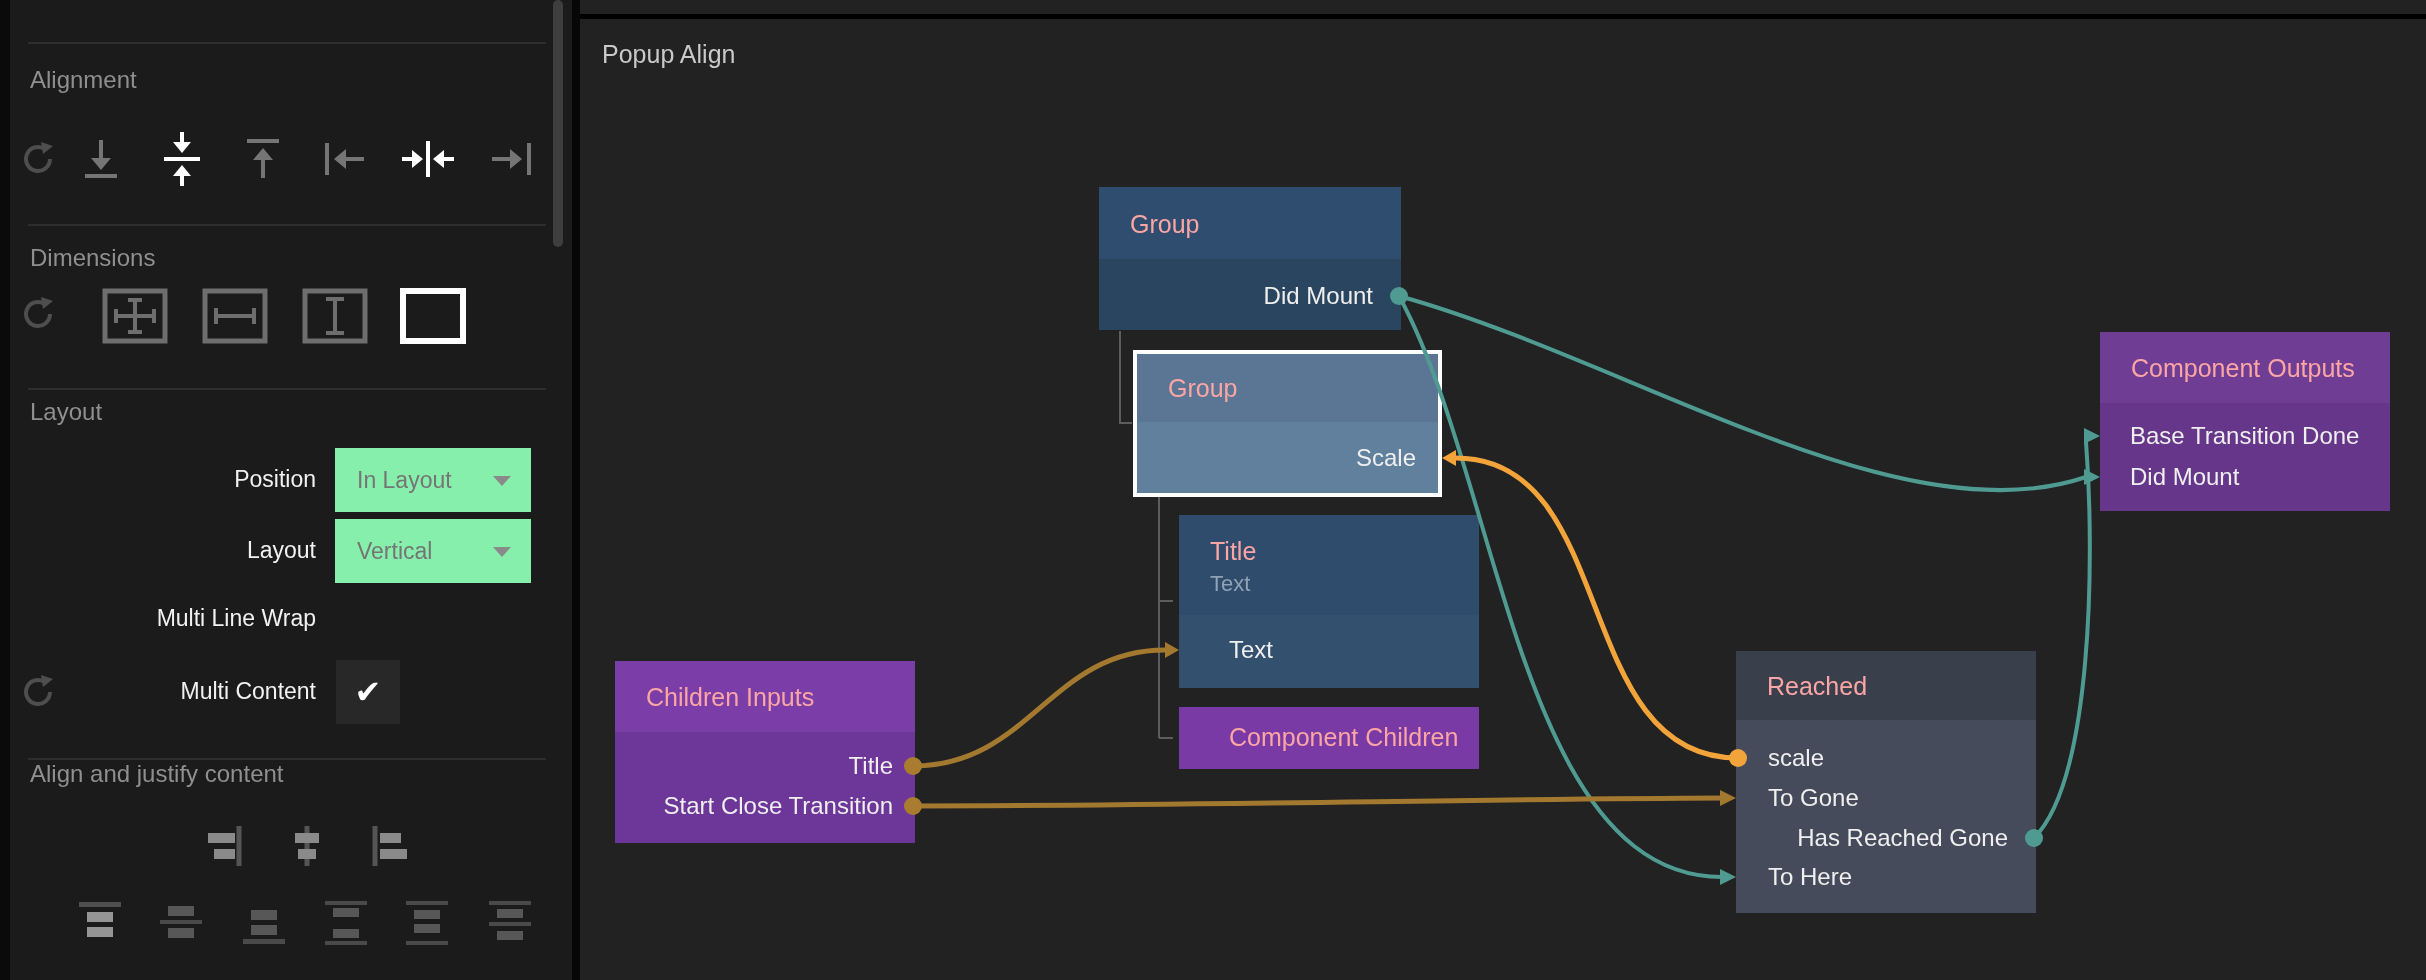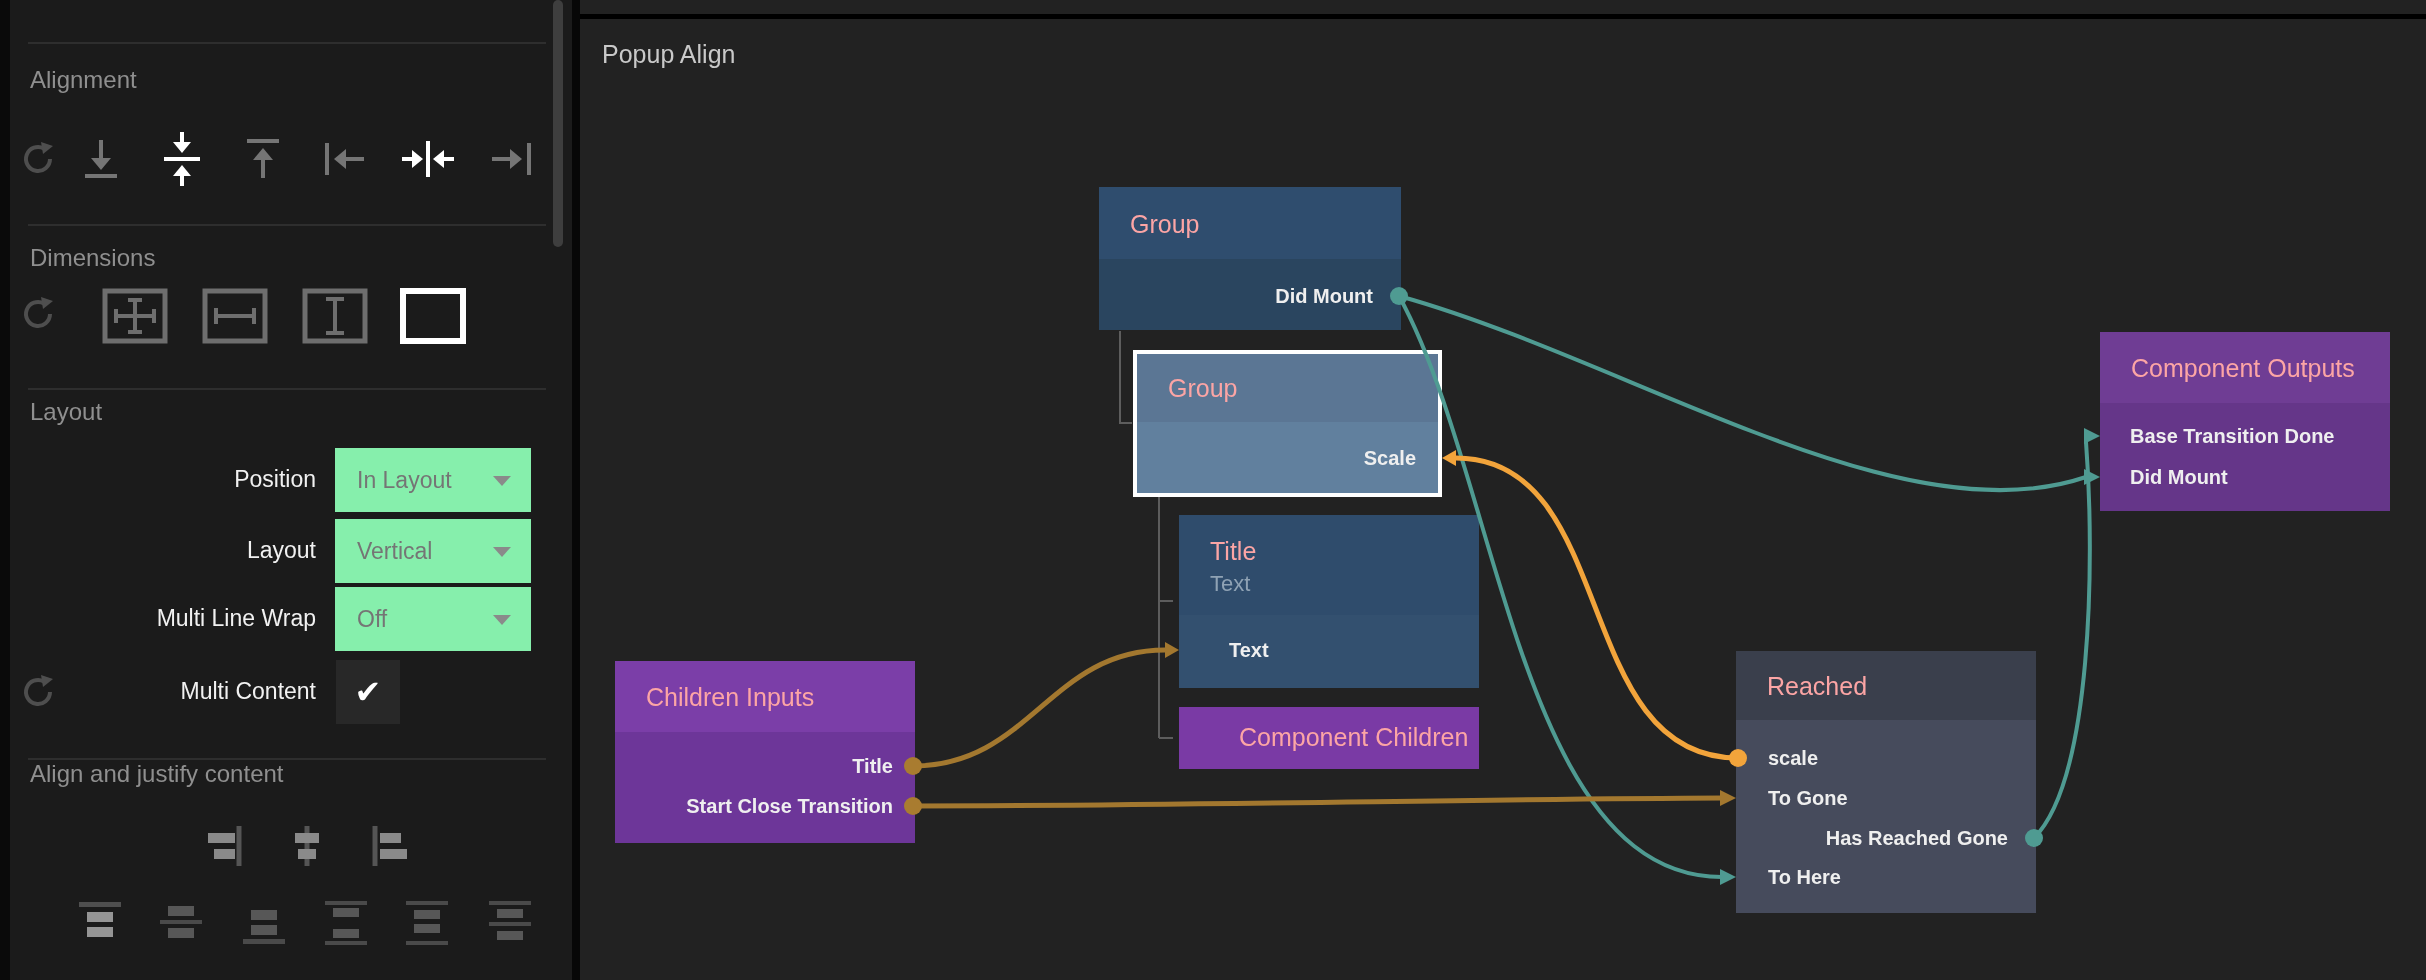--- a/index.html
+++ b/index.html
@@ -26,21 +26,21 @@
   
   #canvas { position:absolute; left:580px; top:0; width:1846px; height:980px; background:#222222; }
   #canvas .top-line { position:absolute; left:0; top:14px; width:1846px; height:5px; background:#000000; }
   #canvas-title { position:absolute; left:22px; top:40px; color:#c9c9c9; font-size:25px; }
 
   .node { position:absolute; }
   .node .hdr { position:absolute; left:0; top:0; right:0; }
   .node .bdy { position:absolute; left:0; right:0; bottom:0; }
   .node-title { position:absolute; left:31px; color:#fca5a5; font-size:25px; }
   .node-sub   { position:absolute; left:31px; color:#8fa2b4; font-size:22px; }
-  .port { position:absolute; height:40px; line-height:40px; font-size:20px; color:#efefef; white-space:nowrap;font-weight:bold; }
+  .port { position:absolute; height:40px; line-height:40px; font-size:24px; color:#efefef; white-space:nowrap; }
   .port.r { text-align:right; }
 
   #n-group1 { left:519px; top:187px; width:302px; height:143px; }
   #n-group1 .hdr { height:72px; background:#2f4d6e; }
   #n-group1 .bdy { top:72px; background:#2a455f; }
 
   #n-group2 { left:553px; top:350px; width:309px; height:147px; border:4px solid #ffffff; }
   #n-group2 .hdr { height:68px; background:#5b7694; }
   #n-group2 .bdy { top:68px; background:#61809e; }
 
@@ -209,24 +209,20 @@
       <span class="caret"></span>
     </div>
 
     <div class="prop-label" style="top:537px">Layout</div>
     <div class="dropdown" style="top:519px">
       <span class="value">Vertical</span>
       <span class="caret"></span>
     </div>
 
     <div class="prop-label" style="top:605px">Multi Line Wrap</div>
-    <div class="dropdown" style="top:587px">
-      <span class="value">Off</span>
-      <span class="caret"></span>
-    </div>
 
     <div class="icon-btn" style="left:17px;top:671px">
       <svg width="42" height="42" viewBox="0 0 42 42">
           <g stroke="#4e4e4e" stroke-width="4" fill="none">
         <path d="M33,21 a12,12 0 1 1 -6,-10.4"></path>
           </g>
         <polygon points="24,4 36,8 26,16" fill="#4e4e4e"></polygon>
         </svg>
     </div>
     <div class="prop-label" style="top:678px">Multi Content</div>
@@ -329,21 +325,21 @@
 
     <div class="node" id="n-title">
       <div class="hdr"></div>
       <div class="bdy"></div>
       <div class="node-title" style="position:absolute;top:22px">Title</div>
       <div class="node-sub" style="position:absolute;top:56px">Text</div>
       <div class="port" style="top:115px;left:50px">Text</div>
     </div>
 
     <div class="node" id="n-children">
-      <div class="node-title" style="position:absolute;top:16px;left:60px">Component Children</div>
+      <div class="node-title" style="position:absolute;top:16px;left:50px">Component Children</div>
     </div>
 
     <div class="node" id="n-inputs">
       <div class="hdr"></div>
       <div class="bdy"></div>
       <div class="node-title" style="position:absolute;top:22px">Children Inputs</div>
       <div class="port r" style="top:85px;right:22px">Title</div>
       <div class="port r" style="top:125px;right:22px">Start Close Transition</div>
     </div>
 

